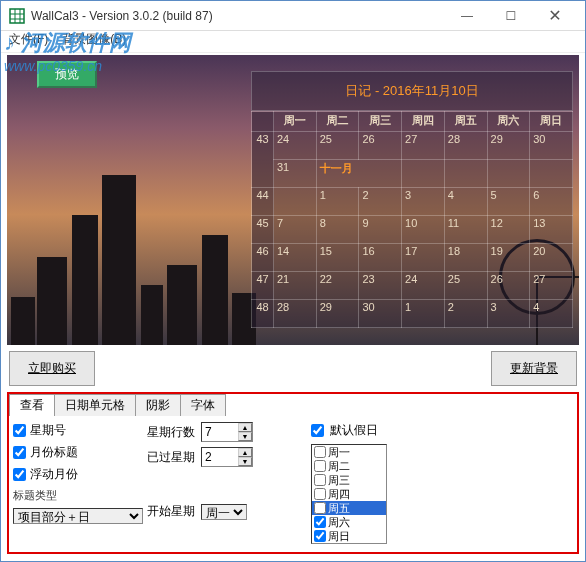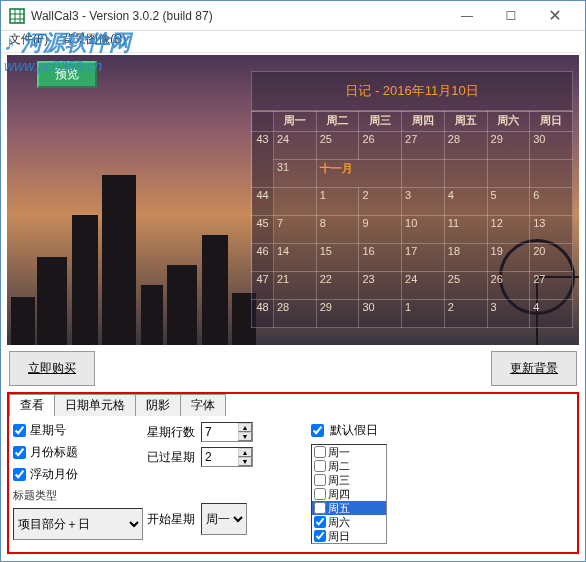--- a/index.html
+++ b/index.html
@@ -52,21 +52,21 @@
 .col1 { width: 130px; }
 .col2 { width: 160px; }
 .col3 { width: 200px; }
 label.cb { display: flex; align-items: center; gap: 4px; font-size: 12px; }
 label.cb input { width: 13px; height: 13px; }
 .fieldrow { display: flex; align-items: center; gap: 6px; font-size: 12px; }
 .spinner { display:flex; align-items:center; border:1px inset #888; height:20px; }
 .spinner input { width:36px; border:none; padding:1px 3px; font-size:12px; }
 .spinbtns { display:flex; flex-direction:column; }
 .spinbtns div { width:14px; height:9px; border:1px outset #ccc; font-size:7px; text-align:center; line-height:7px; background:#e8e8e8; }
-select { font-size:12px; height:32px; border:1px inset #888; }
+select { font-size:12px; height:16px; border:1px inset #888; }
 .heading { font-size: 11px; color:#333; }
 .listbox { border:1px inset #888; background:#fff; height:100px; width:76px; overflow:hidden; }
 .listbox .row { display:flex; align-items:center; padding:0 2px; height:14px; font-size:11px; }
 .listbox .row.sel { background:#2a6bd4; color:#fff; }
 .listbox .row input { width:12px; height:12px; margin-right:2px; }
 </style>
 </head>
 <body>
 
 <div class="window">

